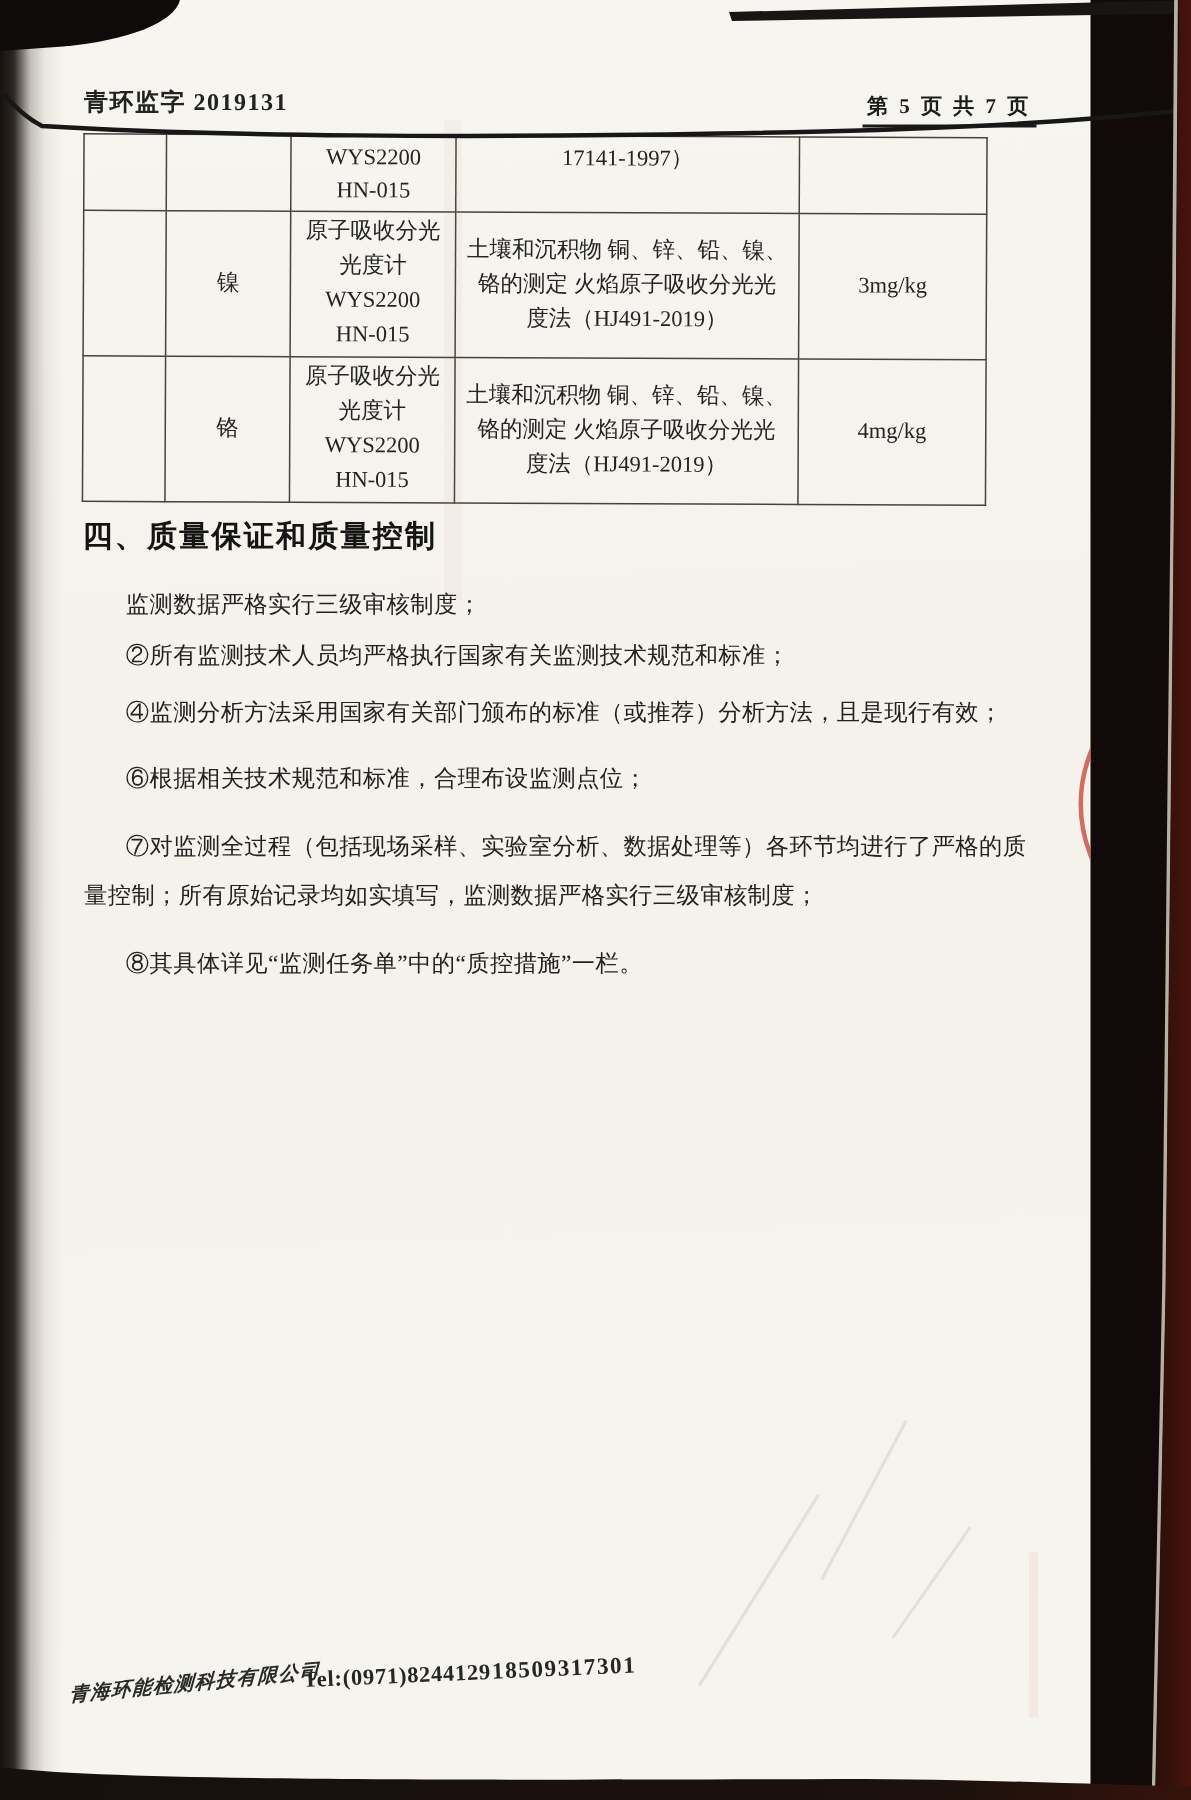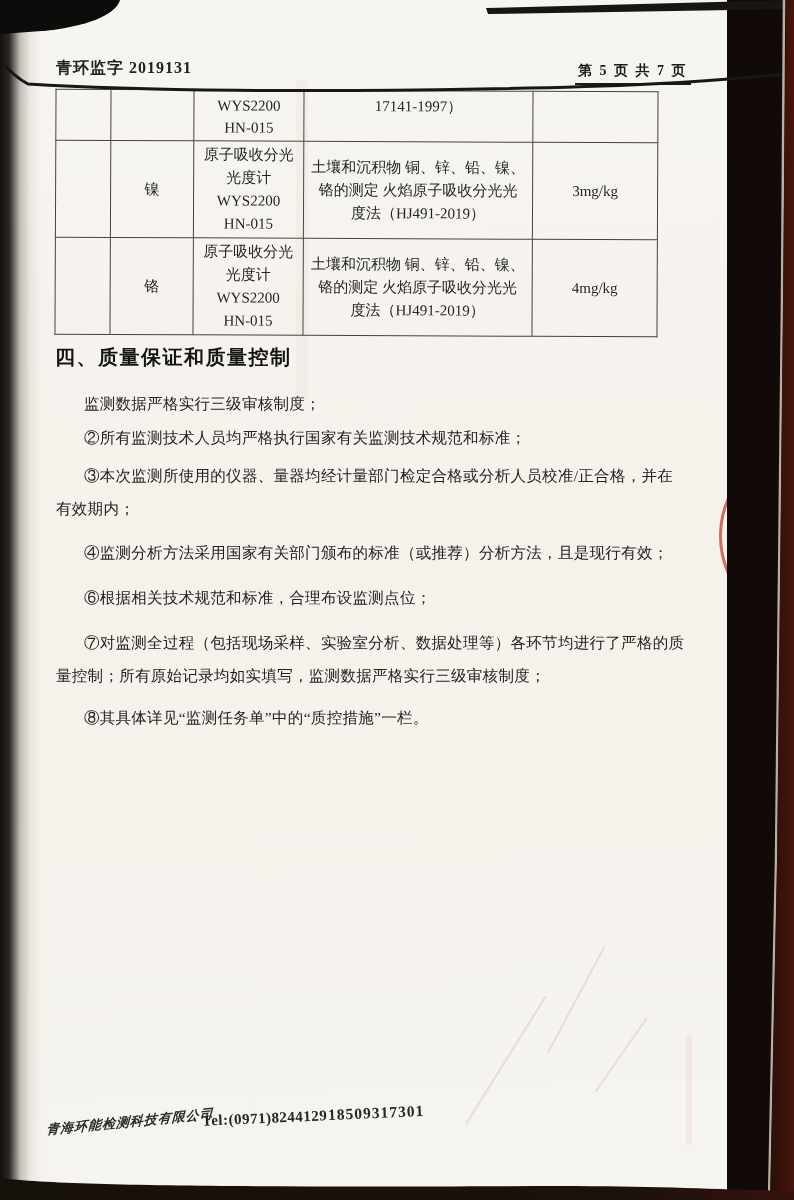--- a/index.html
+++ b/index.html
@@ -162,22 +162,20 @@
 度法（HJ491-2019）</td>
       <td>4mg/kg</td>
     </tr>
   </tbody>
     </table>
 
   <div class="section-title">四、质量保证和质量控制</div>
   <div class="qa-items">
     <p>监测数据严格实行三级审核制度；</p>
     <p>②所有监测技术人员均严格执行国家有关监测技术规范和标准；</p>
-    <p>③本次监测所使用的仪器、量器均经计量部门检定合格或分析人员校准/正合格，并在
-有效期内；</p>
     <p>④监测分析方法采用国家有关部门颁布的标准（或推荐）分析方法，且是现行有效；</p>
     <p>⑥根据相关技术规范和标准，合理布设监测点位；</p>
     <p>⑦对监测全过程（包括现场采样、实验室分析、数据处理等）各环节均进行了严格的质
 量控制；所有原始记录均如实填写，监测数据严格实行三级审核制度；</p>
     <p>⑧其具体详见“监测任务单”中的“质控措施”一栏。</p>
   </div>
 
   <div class="stamp">
     <div class="stamp-circle"></div>
     <span class="stamp-char" style="left:753px;top:484px;transform:rotate(-50deg);">科</span>

